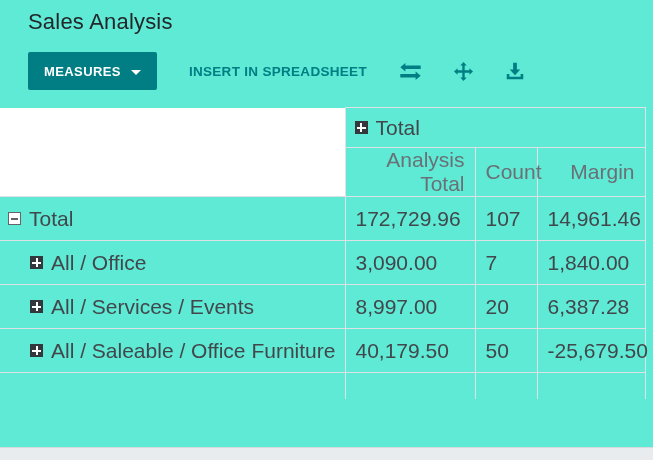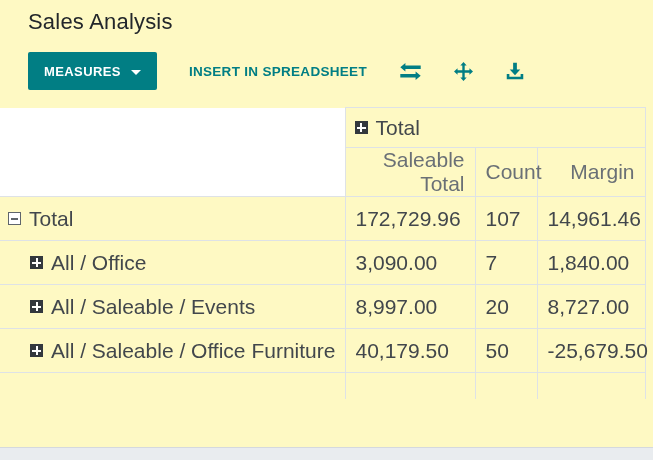--- a/index.html
+++ b/index.html
@@ -1,21 +1,21 @@
 <!DOCTYPE html>
 <html><head>
 <meta charset="utf-8">
 <style>
   * { margin:0; padding:0; box-sizing:border-box; }
   html,body { width:653px; height:460px; }
   body {
     font-family:"Liberation Sans","DejaVu Sans",sans-serif;
     background:#fff; color:#212529; overflow:hidden;
   }
-  .page { position:relative; width:653px; height:460px; background:#fef9c3; }
+  .page { position:relative; width:653px; height:460px; background:#5eead4; }
 
   .page-title {
     font-size:22px; font-weight:400; color:#23272b;
     padding:9px 0 0 28px; letter-spacing:0.2px;
   }
 
   .toolbar { display:flex; align-items:center; margin:17px 0 0 28px; height:38px; }
   .btn-measures {
     display:inline-flex; align-items:center; gap:10px;
     background:#017e84; color:#fff; border:none; border-radius:2px;
@@ -132,21 +132,21 @@
         <td class="cell-blank"></td>
         <th class="h-colgroup" colspan="3">
           <span class="lbl">
             <span class="sq sq-plus"></span>
             <span>Total</span>
           </span>
         </th>
       </tr>
       <tr>
         <td class="cell-blank h-blank-bottom"></td>
-        <th class="h-measure">Saleable Total</th>
+        <th class="h-measure">Analysis Total</th>
         <th class="h-measure">Count</th>
         <th class="h-measure">Margin</th>
       </tr>
 
       <tr>
         <td class="row-label">
           <span class="lbl">
             <span class="sq sq-minus"></span>
             <span>Total</span>
           </span>
@@ -165,26 +165,26 @@
         </td>
         <td class="num">3,090.00</td>
         <td class="num">7</td>
         <td class="num">1,840.00</td>
       </tr>
 
       <tr>
         <td class="row-label indent-1">
           <span class="lbl">
             <span class="sq sq-plus"></span>
-            <span>All / Saleable / Events</span>
+            <span>All / Services / Events</span>
           </span>
         </td>
         <td class="num">8,997.00</td>
         <td class="num">20</td>
-        <td class="num">8,727.00</td>
+        <td class="num">6,387.28</td>
       </tr>
 
       <tr>
         <td class="row-label indent-1">
           <span class="lbl">
             <span class="sq sq-plus"></span>
             <span>All / Saleable / Office Furniture</span>
           </span>
         </td>
         <td class="num">40,179.50</td>

